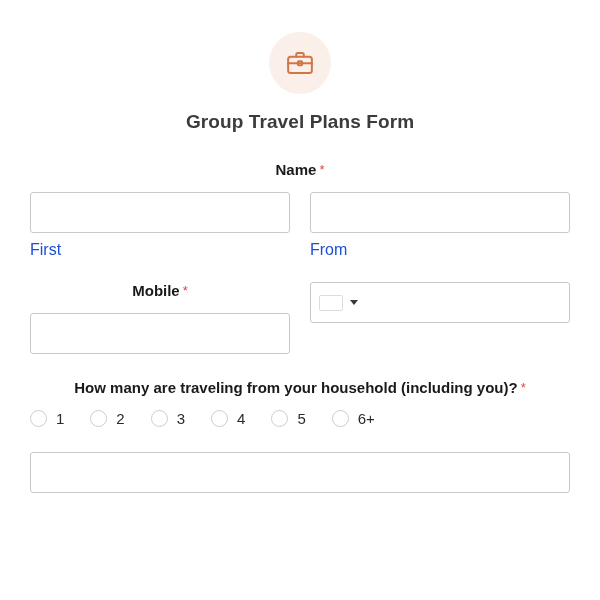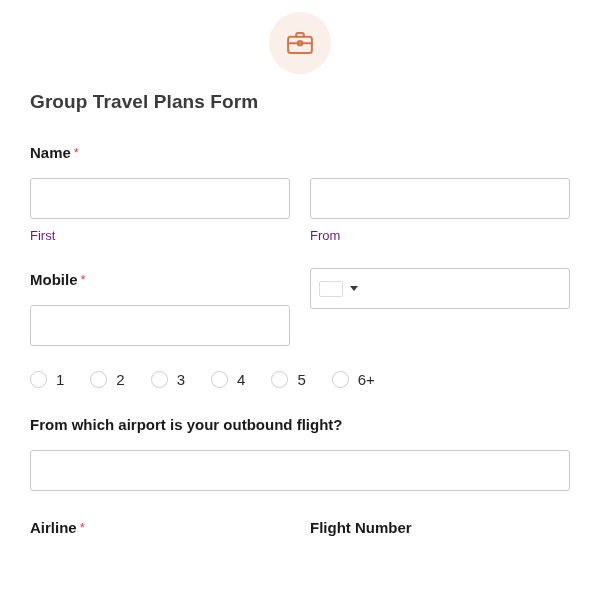--- a/index.html
+++ b/index.html
@@ -20,22 +20,22 @@
     width: 600px;
     height: 600px;
     box-sizing: border-box;
     padding: 0 30px;
     position: relative;
     overflow: hidden;
   }
 
   
   .form-header {
-    padding-top: 12px;
-    text-align: left;
+    padding-top: 32px;
+    text-align: center;
   }
   .icon-circle {
     width: 62px;
     height: 62px;
     border-radius: 50%;
     background: #faf0e9;
     margin: 0 auto;
     display: flex;
     align-items: center;
     justify-content: center;
@@ -56,23 +56,24 @@
     margin-top: 28px;
   }
   .field-block.tight {
     margin-top: 25px;
   }
 
   .field-label {
     font-size: 15px;
     font-weight: bold;
     color: #1a1a1a;
-    line-height: 24px;
+    line-height: 18px;
     margin-bottom: 13px;
     display: block;
+    text-align: center;
   }
   .req-star {
     color: #d9434e;
     font-weight: normal;
     font-size: 13px;
     margin-left: 3px;
     vertical-align: 1px;
   }
 
   .row {
@@ -95,22 +96,22 @@
     font-size: 14px;
     color: #2b2b2b;
     padding: 0 10px;
     outline: none;
   }
   .text-input::placeholder {
     color: #b5b5b5;
   }
 
   .sub-label {
-    font-size: 13px;
-    color: #701a75;
+    font-size: 16px;
+    color: #1d4ed8;
     margin-top: 9px;
     display: block;
     line-height: 15px;
   }
 
   
   .phone-wrap {
     position: relative;
     width: 100%;
     height: 41px;
@@ -235,20 +236,23 @@
             <span class="flag-box"></span>
             <span class="caret"></span>
           </span>
           <input class="phone-field" type="text" value="" style="">
         </div>
       </div>
     </div>
   </div>
 
   <div class="field-block tight">
+    <span class="field-label">
+      <span>How many are traveling from your household (including you)?</span><span class="req-star">*</span>
+    </span>
     <div class="radio-group">
       <label class="radio-option">
         <span class="radio-circle"></span>
         <span class="radio-text">1</span>
       </label>
       <label class="radio-option">
         <span class="radio-circle"></span>
         <span class="radio-text">2</span>
       </label>
       <label class="radio-option">
@@ -264,30 +268,17 @@
         <span class="radio-text">5</span>
       </label>
       <label class="radio-option">
         <span class="radio-circle"></span>
         <span class="radio-text">6+</span>
       </label>
     </div>
   </div>
 
   <div class="field-block tight">
-    <span class="field-label">From which airport is your outbound flight?</span>
     <input class="text-input" type="text" value="" style="">
   </div>
 
-  <div class="field-block tight">
-    <div class="row">
-      <div class="col">
-        <span class="field-label">
-          <span>Airline</span><span class="req-star">*</span>
-        </span>
-      </div>
-      <div class="col">
-        <span class="field-label">Flight Number</span>
-      </div>
-    </div>
-  </div>
 
 </div>
 
 </body></html>

